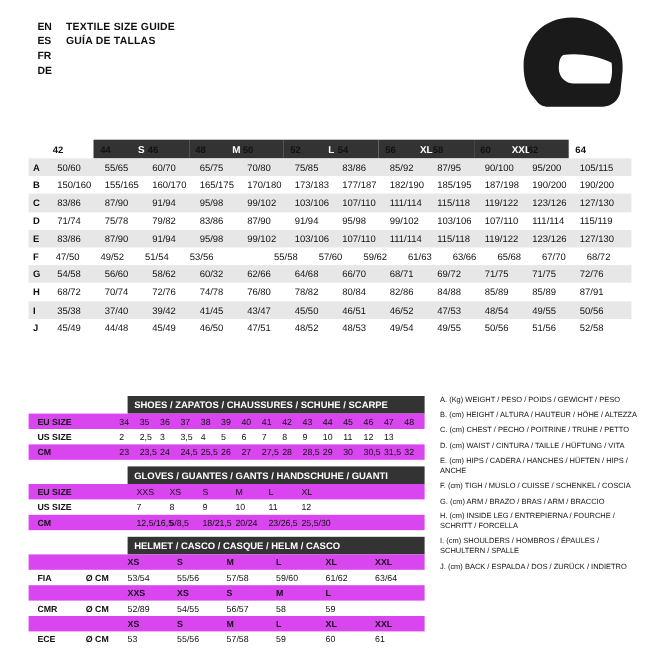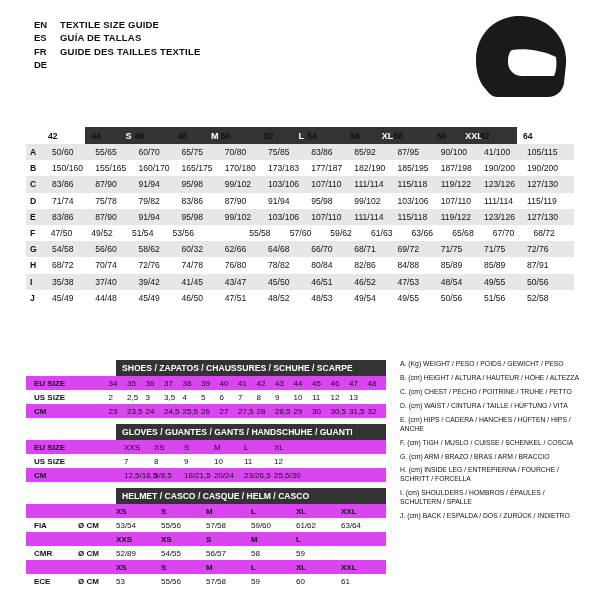--- a/index.html
+++ b/index.html
@@ -58,21 +58,20 @@
       <div class="langrow">
         <span class="langcode">EN</span>
         <span class="langtext">TEXTILE SIZE GUIDE</span>
       </div>
       <div class="langrow">
         <span class="langcode">ES</span>
         <span class="langtext">GUÍA DE TALLAS</span>
       </div>
       <div class="langrow">
         <span class="langcode">FR</span>
-        <span class="langtext">GUIDE DES TAILLES TEXTILE</span>
       </div>
       <div class="langrow">
         <span class="langcode">DE</span>
       </div>
     </div>
 
   <div class="helmet">
     <svg viewBox="0 0 100 86" width="100" height="86">
       <path d="M50 2 C24 2 6 21 6 46 C6 58 9 66 13 72 L18 78 C20 81 24 83 28 83 L78 83
                C86 83 93 77 94 69 L96 50 C98 24 78 2 50 2 Z" fill="#1a1a1a"></path>
@@ -121,21 +120,21 @@
         <div class="mt-c" style="width: 43.2px;">50/60</div>
         <div class="mt-c" style="width: 43.2px;">55/65</div>
         <div class="mt-c" style="width: 43.2px;">60/70</div>
         <div class="mt-c" style="width: 43.2px;">65/75</div>
         <div class="mt-c" style="width: 43.2px;">70/80</div>
         <div class="mt-c" style="width: 43.2px;">75/85</div>
         <div class="mt-c" style="width: 43.2px;">83/86</div>
         <div class="mt-c" style="width: 43.2px;">85/92</div>
         <div class="mt-c" style="width: 43.2px;">87/95</div>
         <div class="mt-c" style="width: 43.2px;">90/100</div>
-        <div class="mt-c" style="width: 43.2px;">41/100</div>
+        <div class="mt-c" style="width: 43.2px;">95/200</div>
         <div class="mt-c" style="width: 43.2px;">105/115</div>
       </div>
       <div class="mt-row">
         <div class="mt-lbl" style="width: 22px;">B</div>
         <div class="mt-c" style="width: 43.2px;">150/160</div>
         <div class="mt-c" style="width: 43.2px;">155/165</div>
         <div class="mt-c" style="width: 43.2px;">160/170</div>
         <div class="mt-c" style="width: 43.2px;">165/175</div>
         <div class="mt-c" style="width: 43.2px;">170/180</div>
         <div class="mt-c" style="width: 43.2px;">173/183</div>

